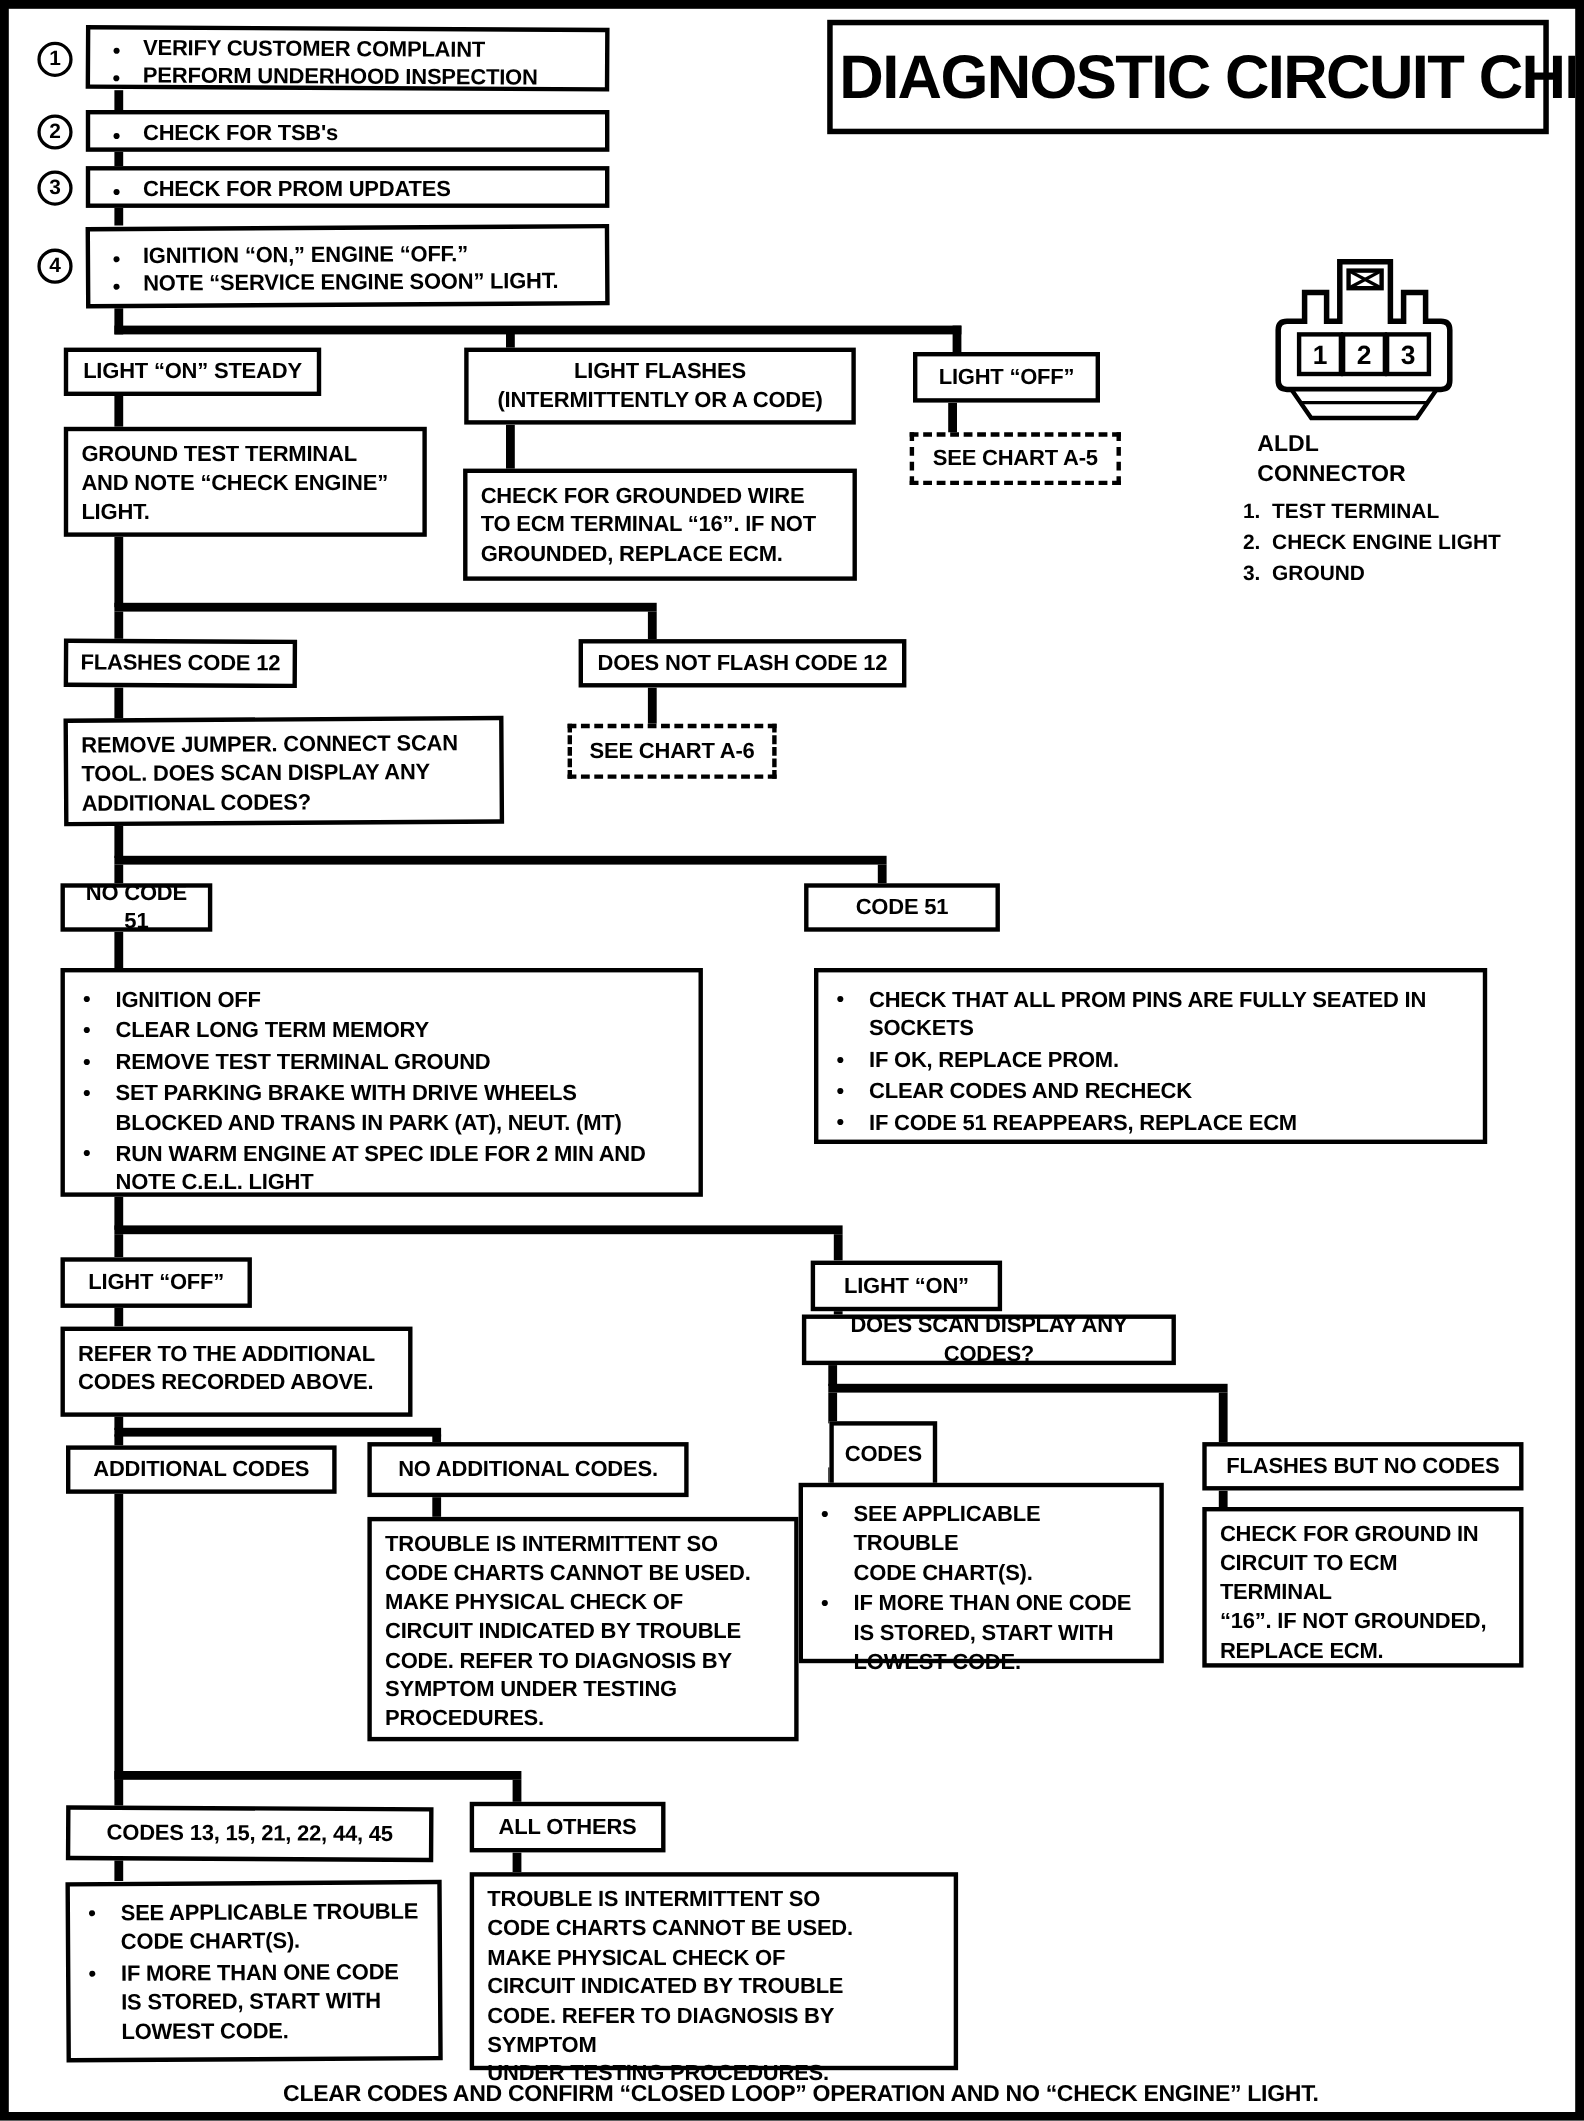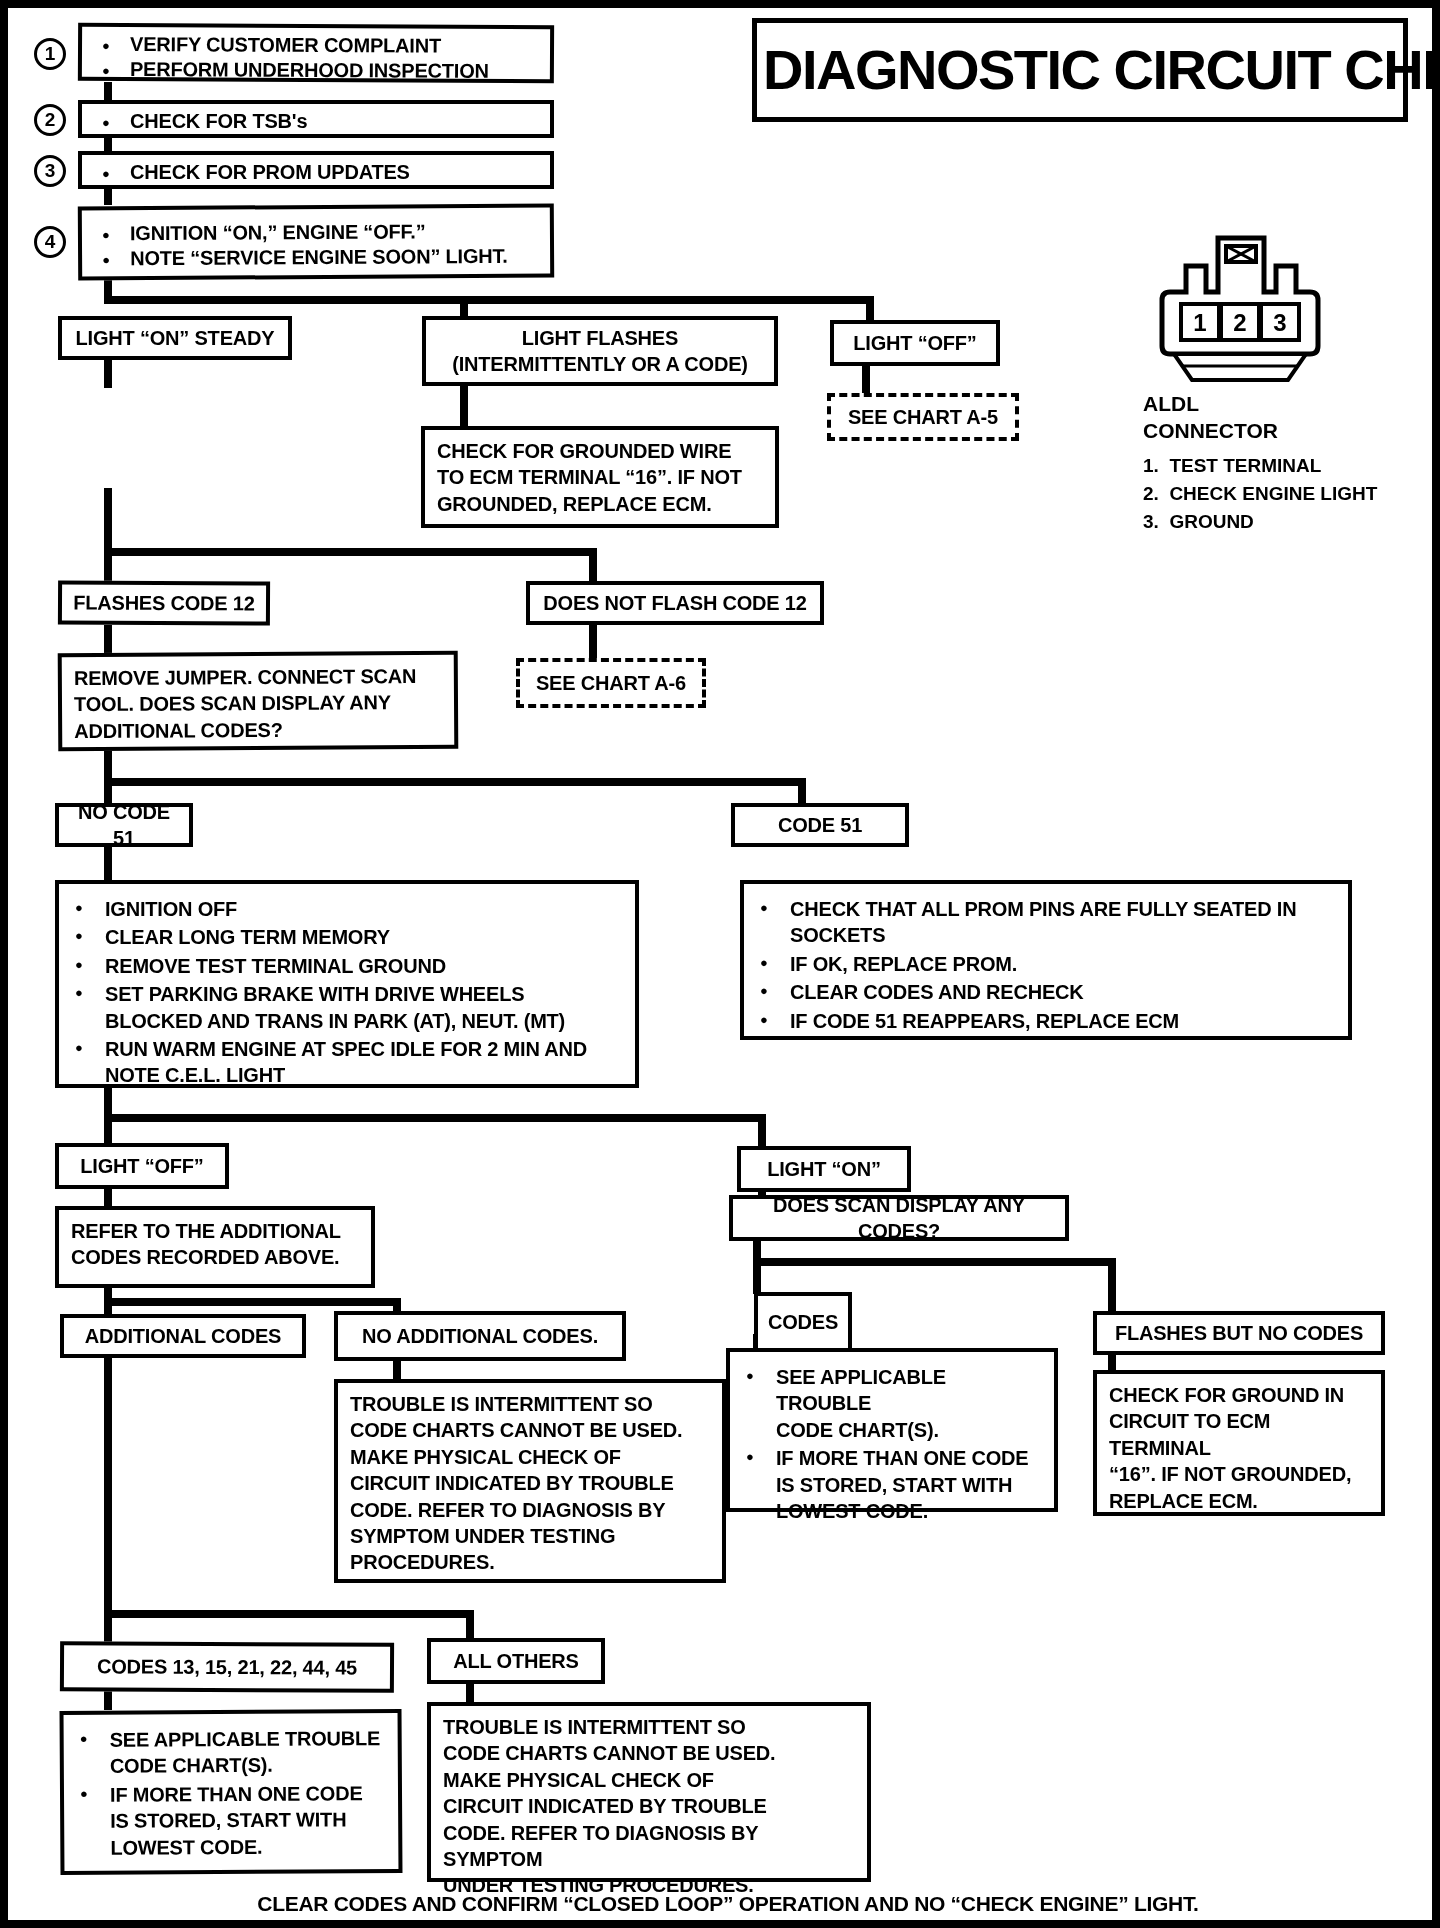--- a/index.html
+++ b/index.html
@@ -16,21 +16,21 @@
   .txt{padding:8px 12px;white-space:pre-line;}
   .dashed{border-style:dashed;text-align:center;}
   .line{position:absolute;background:#000;}
   ul.blist{list-style:none;margin:0;padding:12px 10px 8px 8px;}
   ul.blist li{position:relative;padding-left:38px;white-space:pre-line;margin:0 0 2px 0;}
   ul.blist li::before{content:"●";position:absolute;left:8px;top:3px;font-size:13px;}
   ul.steplist{list-style:none;margin:0;padding:4px 8px;}
   ul.steplist li{position:relative;padding-left:40px;white-space:pre-line;line-height:24px;margin:1px 0;}
   ul.steplist li::before{content:"●";position:absolute;left:12px;top:2px;font-size:13px;}
   ul.plain{list-style:none;margin:0;padding:0;}
-  ul.plain li{white-space:pre;line-height:28px;margin-left:13px;}
+  ul.plain li{white-space:pre;line-height:28px;}
   .circle{
     position:absolute;width:32px;height:32px;border:3px solid #000;border-radius:50%;
     display:flex;align-items:center;justify-content:center;
     font-weight:700;font-size:19px;background:#fff;box-sizing:border-box;
   }
   .title-box{position:absolute;left:744px;top:10px;width:656px;height:104px;border:5px solid #000;box-sizing:border-box;background:#fff;}
   .title-box h1{margin:14px 0 0 6px;font-size:56px;letter-spacing:-1.5px;font-weight:700;white-space:nowrap;}
   .footer{position:absolute;left:0;width:1440px;top:1884px;text-align:center;font-weight:700;font-size:21px;letter-spacing:-0.3px;}
   .aldl-label{position:absolute;left:1135px;top:382px;width:180px;text-align:left;font-weight:700;font-size:21px;line-height:27px;white-space:pre-line;}
   .aldl-legend{position:absolute;left:1122px;top:444px;font-weight:700;font-size:19px;}
@@ -149,20 +149,25 @@
         <li>2.  CHECK ENGINE LIGHT</li>
         <li>3.  GROUND</li>
       </ul>
   </div>
 
   <div class="box label" style="left:50px;top:308px;width:234px;height:44px">LIGHT “ON” STEADY</div>
   <div class="box label" style="left:414px;top:308px;width:356px;height:70px;white-space:pre-line">LIGHT FLASHES
 (INTERMITTENTLY OR A CODE)</div>
   <div class="box label" style="left:822px;top:312px;width:170px;height:46px">LIGHT “OFF”</div>
   <div class="box label dashed" style="left:819px;top:385px;width:192px;height:48px">SEE CHART A-5</div>
+  <div class="box" style="left:50px;top:380px;width:330px;height:100px">
+    <div class="txt">GROUND TEST TERMINAL
+AND NOTE “CHECK ENGINE”
+LIGHT.</div>
+  </div>
   <div class="box" style="left:413px;top:418px;width:358px;height:102px">
     <div class="txt">CHECK FOR GROUNDED WIRE
 TO ECM TERMINAL “16”.  IF NOT
 GROUNDED, REPLACE ECM.</div>
   </div>
 
   <div class="box label tilt-b" style="left:50px;top:573px;width:212px;height:44px">FLASHES CODE 12</div>
   <div class="box label" style="left:518px;top:573px;width:298px;height:44px">DOES NOT FLASH CODE 12</div>
   <div class="box label dashed" style="left:508px;top:650px;width:190px;height:50px">SEE CHART A-6</div>
   <div class="box tilt-a" style="left:50px;top:644px;width:400px;height:98px">

